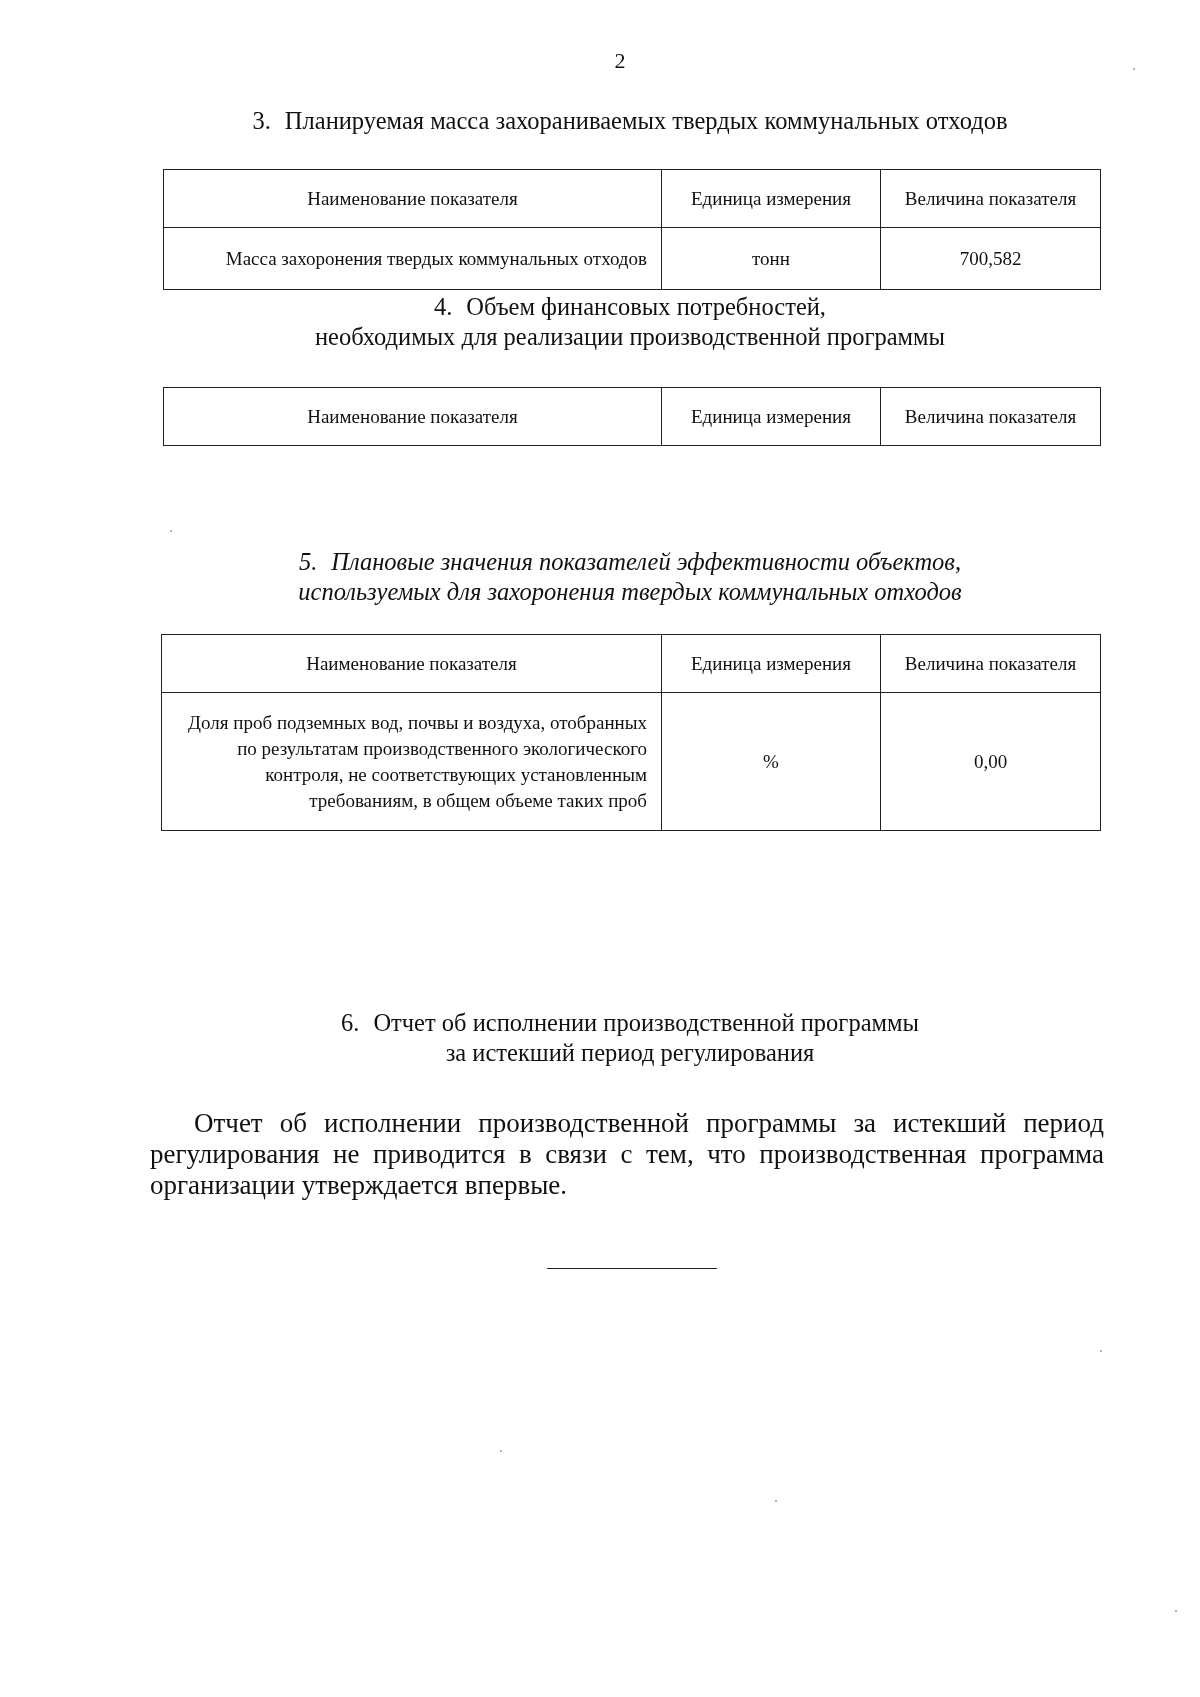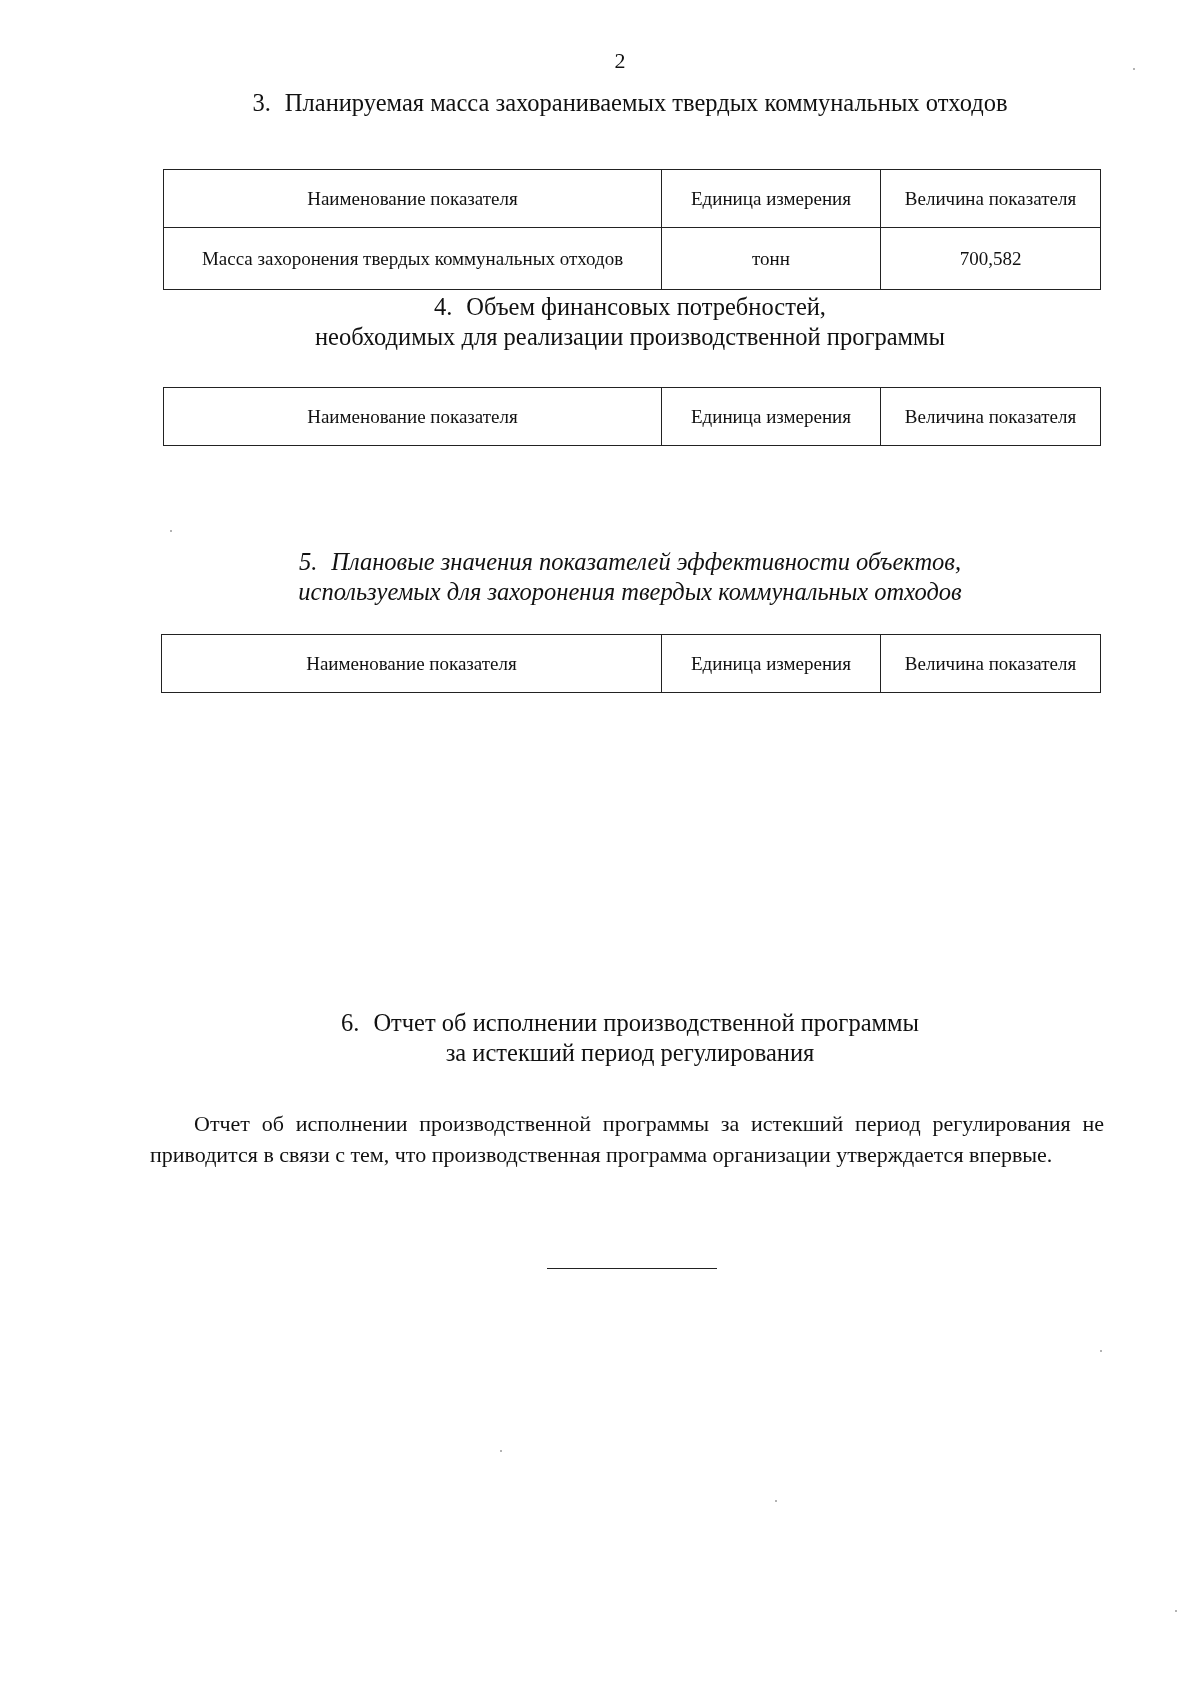--- a/index.html
+++ b/index.html
@@ -48,32 +48,32 @@
       border: 1.5px solid #222222;
       font-weight: normal;
       padding: 2px 14px;
       vertical-align: middle;
     }
     table.doc-table th {
       text-align: center;
       padding: 2px 6px;
     }
     table.doc-table td.name {
-      text-align: center;
+      text-align: right;
       padding: 2px 14px;
     }
     table.doc-table td.center {
       text-align: center;
     }
     .paragraph {
       position: absolute;
       left: 150px;
       top: 1108px;
       width: 954px;
-      font-size: 22px;
+      font-size: 27px;
       line-height: 31px;
       text-align: justify;
       text-indent: 44px;
       margin: 0;
     }
     .separator {
       position: absolute;
       left: 547px;
       top: 1268px;
       width: 170px;
@@ -86,21 +86,21 @@
       height: 2px;
       background: #9a9a9a;
       border-radius: 1px;
     }
   </style>
 </head>
 <body>
 
 <div class="page-number">2</div>
 
-<h2 class="heading" style="top:88px;">
+<h2 class="heading" style="top:106px;">
   <span class="num">3.</span><span>Планируемая масса захораниваемых твердых коммунальных отходов</span>
 </h2>
 
 <table class="doc-table" style="left:163px; top:169px; width:937px;">
   <colgroup>
     <col style="width:498px">
     <col style="width:219px">
     <col style="width:220px">
   </colgroup>
   <tbody>
@@ -147,20 +147,25 @@
     <col style="width:500px">
     <col style="width:219px">
     <col style="width:220px">
   </colgroup>
   <tbody>
       <tr style="height:58px;">
     <th>Наименование показателя</th>
     <th>Единица измерения</th>
     <th>Величина показателя</th>
   </tr>
+  <tr style="height:138px;">
+    <td class="name">Доля проб подземных вод, почвы и воздуха, отобранных по результатам производственного экологического контроля, не соответствующих установленным требованиям, в общем объеме таких проб</td>
+    <td class="center">%</td>
+    <td class="center">0,00</td>
+  </tr>
 </tbody>
   </table>
 
 <h2 class="heading" style="top:1008px;">
   <span class="num">6.</span><span>Отчет об исполнении производственной программы</span><br>
   <span>за истекший период регулирования</span>
 </h2>
 
 <p class="paragraph">Отчет об исполнении производственной программы за истекший период регулирования не приводится в связи с тем, что производственная программа организации утверждается впервые.</p>
 

